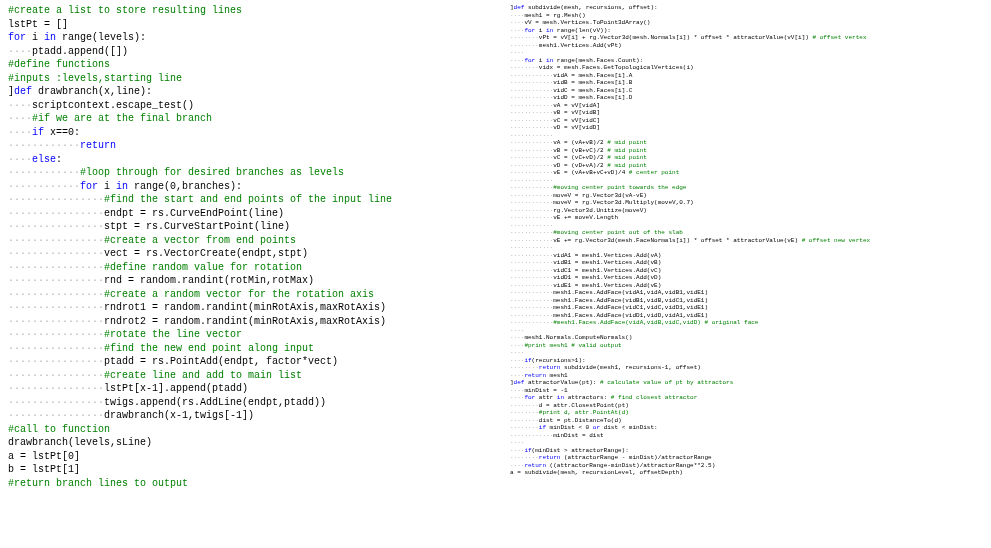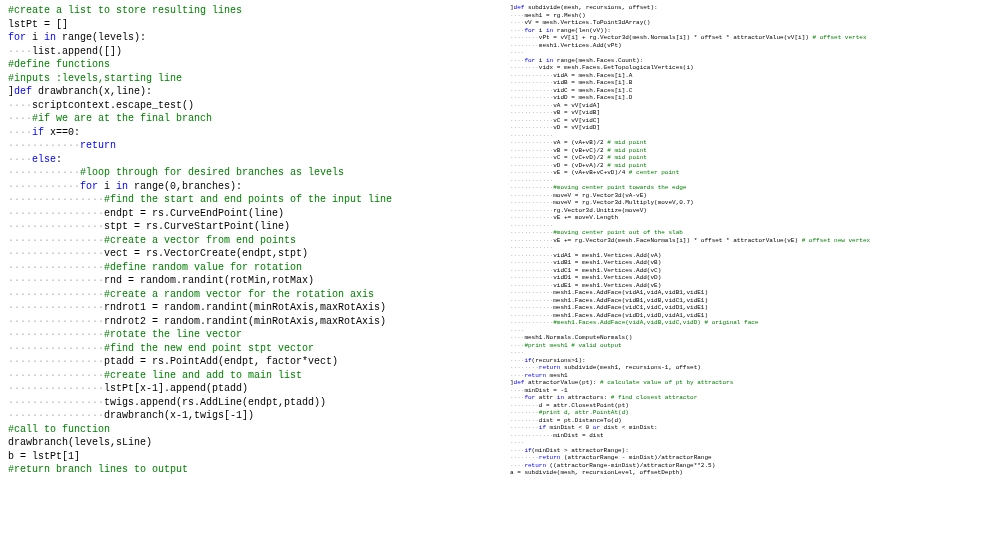--- a/index.html
+++ b/index.html
@@ -39,21 +39,21 @@
   .id   { color: #000; }
 </style>
 </head>
 <body>
 
 <div class="pane left" id="left">
     <div class="line"><span class="cmt">#create a list to store resulting lines</span></div>
     <div class="line"><span class="id"></span></div>
     <div class="line"><span class="id">lstPt = []</span></div>
     <div class="line"><span class="kw">for</span> i <span class="kw">in</span> range(levels):</div>
-    <div class="line"><span class="dots">····</span><span class="id">list.append([])</span></div>
+    <div class="line"><span class="dots">····</span><span class="id">ptadd.append([])</span></div>
     <div class="line"><span class="cmt">#define functions</span></div>
     <div class="line"><span class="cmt">#inputs :levels,starting line</span></div>
     <div class="line">]<span class="kw">def</span> drawbranch(x,line):</div>
     <div class="line"><span class="dots">····</span><span class="id">scriptcontext.escape_test()</span></div>
     <div class="line"><span class="dots">····</span><span class="cmt">#if we are at the final branch</span></div>
     <div class="line"><span class="dots">····</span><span class="kw">if</span> x==0:</div>
     <div class="line"><span class="dots">············</span><span class="kw">return</span></div>
     <div class="line"><span class="dots">····</span><span class="kw">else</span>:</div>
     <div class="line"><span class="dots">············</span><span class="cmt">#loop through for desired branches as levels</span></div>
     <div class="line"><span class="dots">············</span><span class="kw">for</span> i <span class="kw">in</span> range(0,branches):</div>
@@ -61,28 +61,29 @@
     <div class="line"><span class="dots">················</span><span class="id">endpt = rs.CurveEndPoint(line)</span></div>
     <div class="line"><span class="dots">················</span><span class="id">stpt = rs.CurveStartPoint(line)</span></div>
     <div class="line"><span class="dots">················</span><span class="cmt">#create a vector from end points</span></div>
     <div class="line"><span class="dots">················</span><span class="id">vect = rs.VectorCreate(endpt,stpt)</span></div>
     <div class="line"><span class="dots">················</span><span class="cmt">#define random value for rotation</span></div>
     <div class="line"><span class="dots">················</span><span class="id">rnd = random.randint(rotMin,rotMax)</span></div>
     <div class="line"><span class="dots">················</span><span class="cmt">#create a random vector for the rotation axis</span></div>
     <div class="line"><span class="dots">················</span><span class="id">rndrot1 = random.randint(minRotAxis,maxRotAxis)</span></div>
     <div class="line"><span class="dots">················</span><span class="id">rndrot2 = random.randint(minRotAxis,maxRotAxis)</span></div>
     <div class="line"><span class="dots">················</span><span class="cmt">#rotate the line vector</span></div>
-    <div class="line"><span class="dots">················</span><span class="cmt">#find the new end point stpt vector</span></div>
+    <div class="line"><span class="dots">················</span><span class="cmt">#find the new end point along input</span></div>
     <div class="line"><span class="dots">················</span><span class="id">ptadd = rs.PointAdd(endpt, factor*vect)</span></div>
     <div class="line"><span class="dots">················</span><span class="cmt">#create line and add to main list</span></div>
     <div class="line"><span class="dots">················</span><span class="id">lstPt[x-1].append(ptadd)</span></div>
     <div class="line"><span class="dots">················</span><span class="id">twigs.append(rs.AddLine(endpt,ptadd))</span></div>
     <div class="line"><span class="dots">················</span><span class="id">drawbranch(x-1,twigs[-1])</span></div>
     <div class="line"><span class="cmt">#call to function</span></div>
     <div class="line"><span class="id">drawbranch(levels,sLine)</span></div>
+    <div class="line"><span class="id">a = lstPt[0]</span></div>
     <div class="line"><span class="id">b = lstPt[1]</span></div>
     <div class="line"><span class="cmt">#return branch lines to output</span></div>
   </div>
 <div class="pane right" id="right">
     <div class="line">]<span class="kw">def</span> subdivide(mesh, recursions, offset):</div>
     <div class="line"><span class="dots">····</span><span class="id">mesh1 = rg.Mesh()</span></div>
     <div class="line"><span class="dots">····</span><span class="id">vV = mesh.Vertices.ToPoint3dArray()</span></div>
     <div class="line"><span class="dots">····</span><span class="kw">for</span> i <span class="kw">in</span> range(len(vV)):</div>
     <div class="line"><span class="dots">········</span>vPt = vV[i] + rg.Vector3d(mesh.Normals[i]) * offset * attractorValue(vV[i]) <span class="cmt"># offset vertex</span></div>
     <div class="line"><span class="dots">········</span><span class="id">mesh1.Vertices.Add(vPt)</span></div>

